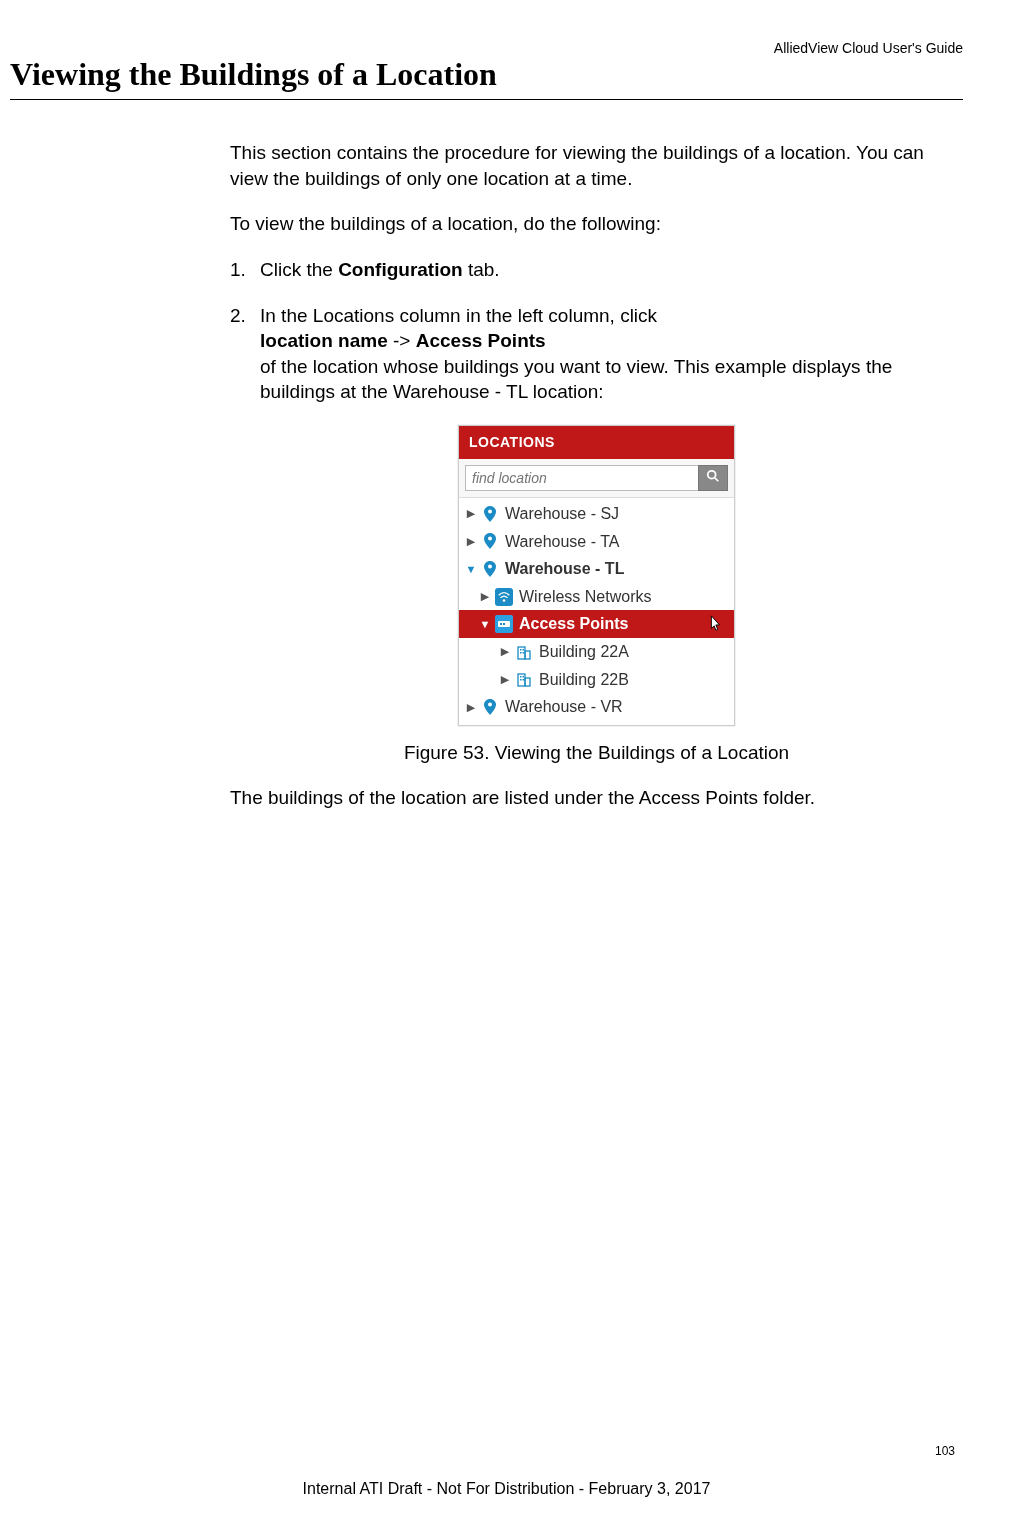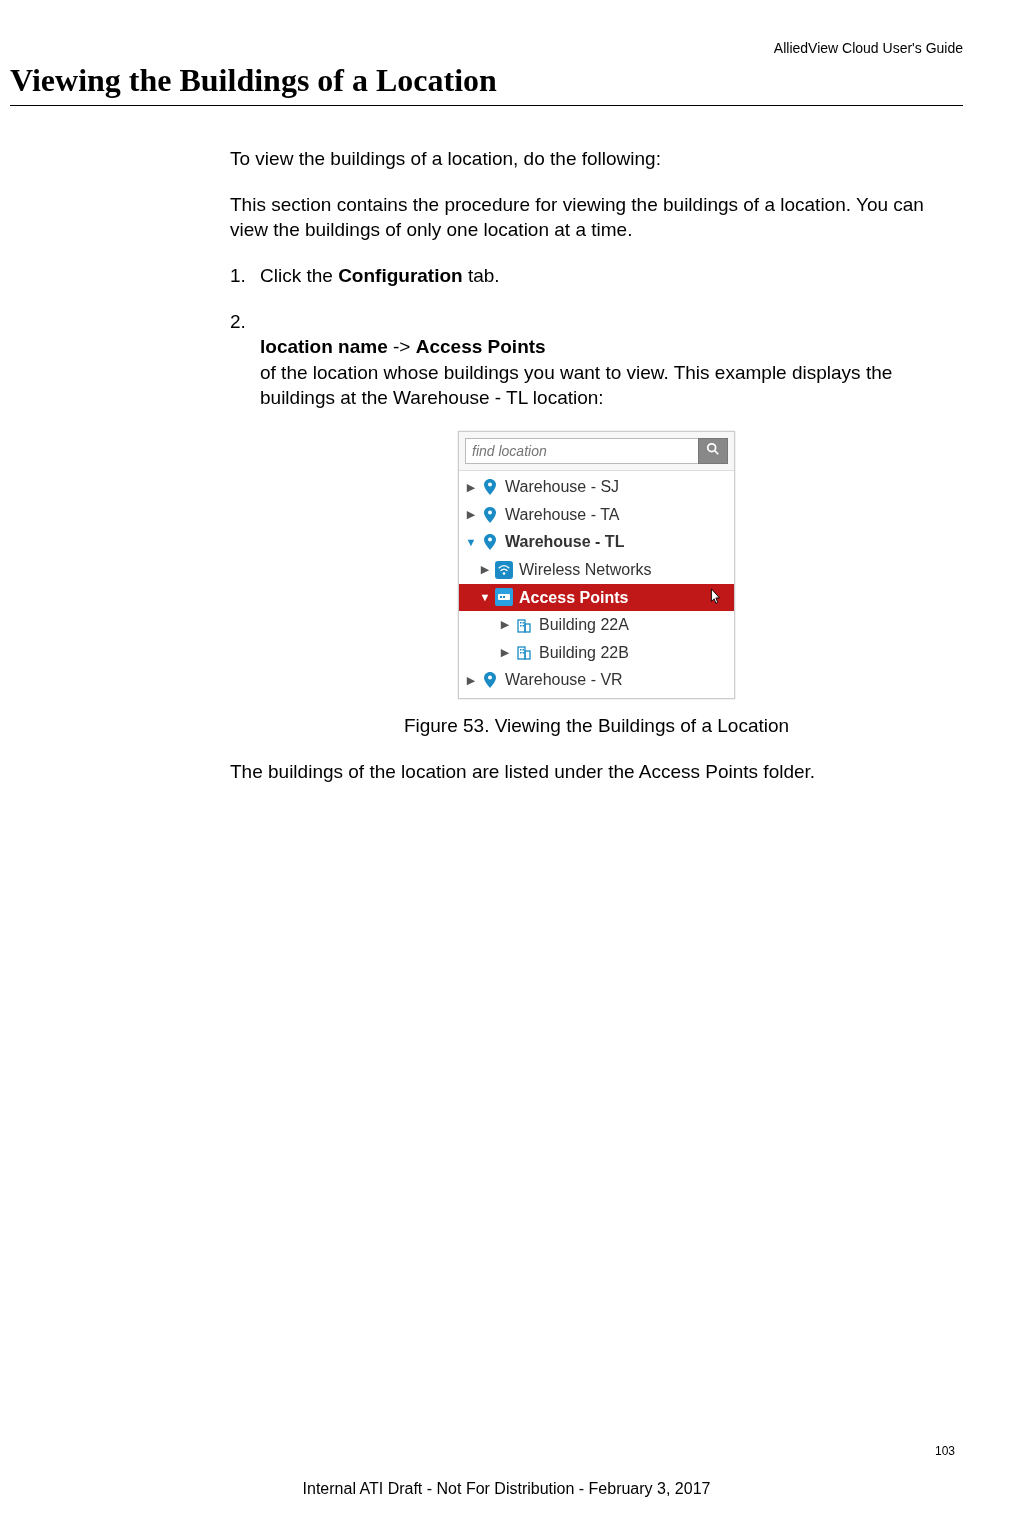--- a/index.html
+++ b/index.html
@@ -17,21 +17,21 @@
     min-height: 1448px;
   }
   .header-right {
     text-align: right;
     font-size: 14px;
   }
   h1.section-title {
     font-family: "Times New Roman", Times, serif;
     font-weight: bold;
     font-size: 32px;
-    margin: 6px 0 6px 0;
+    margin: 0 0 6px 0;
   }
   .hr {
     border: none;
     border-top: 1px solid #000;
     margin: 0 0 40px 0;
   }
   .body-text {
     margin-left: 220px;
     font-size: 19px;
     line-height: 1.35;
@@ -159,43 +159,44 @@
 </head>
 <body>
 
 <div class="page">
   <div class="header-right">AlliedView Cloud User's Guide</div>
 
   <h1 class="section-title">Viewing the Buildings of a Location</h1>
   <hr class="hr">
 
   <div class="body-text">
+    <p>This section contains the procedure for viewing the buildings of a location. You can view the buildings of only one location at a time.</p>
     <p>To view the buildings of a location, do the following:</p>
-    <p>This section contains the procedure for viewing the buildings of a location. You can view the buildings of only one location at a time.</p>
 
     <div class="ol">
       <div class="li">
         <div class="num">1.</div>
         <div class="txt">
           <span>Click the </span><span class="bold">Configuration</span><span> tab.</span>
         </div>
       </div>
 
       <div class="li">
         <div class="num">2.</div>
         <div class="txt">
-          <br>
+          <span>In the Locations column in the left column, click</span><br>
           <span class="bold">location name</span><span> -&gt; </span><span class="bold">Access Points</span><br>
           <span>of the location whose buildings you want to view. This example displays the buildings at the Warehouse - TL location:</span>
         </div>
       </div>
     </div>
 
     <div class="figure-wrap">
       <div class="panel">
+        <div class="panel-header">LOCATIONS</div>
         <div class="panel-search">
           <input type="text" placeholder="find location" style="">
           <div class="sbtn">
             <span>
               <svg viewBox="0 0 16 16" width="14" height="14">
                   <circle cx="6.5" cy="6.5" r="4.5" fill="none" stroke="#fff" stroke-width="2"></circle>
                   <line x1="10" y1="10" x2="14" y2="14" stroke="#fff" stroke-width="2"></line>
                 </svg>
             </span>
           </div>

